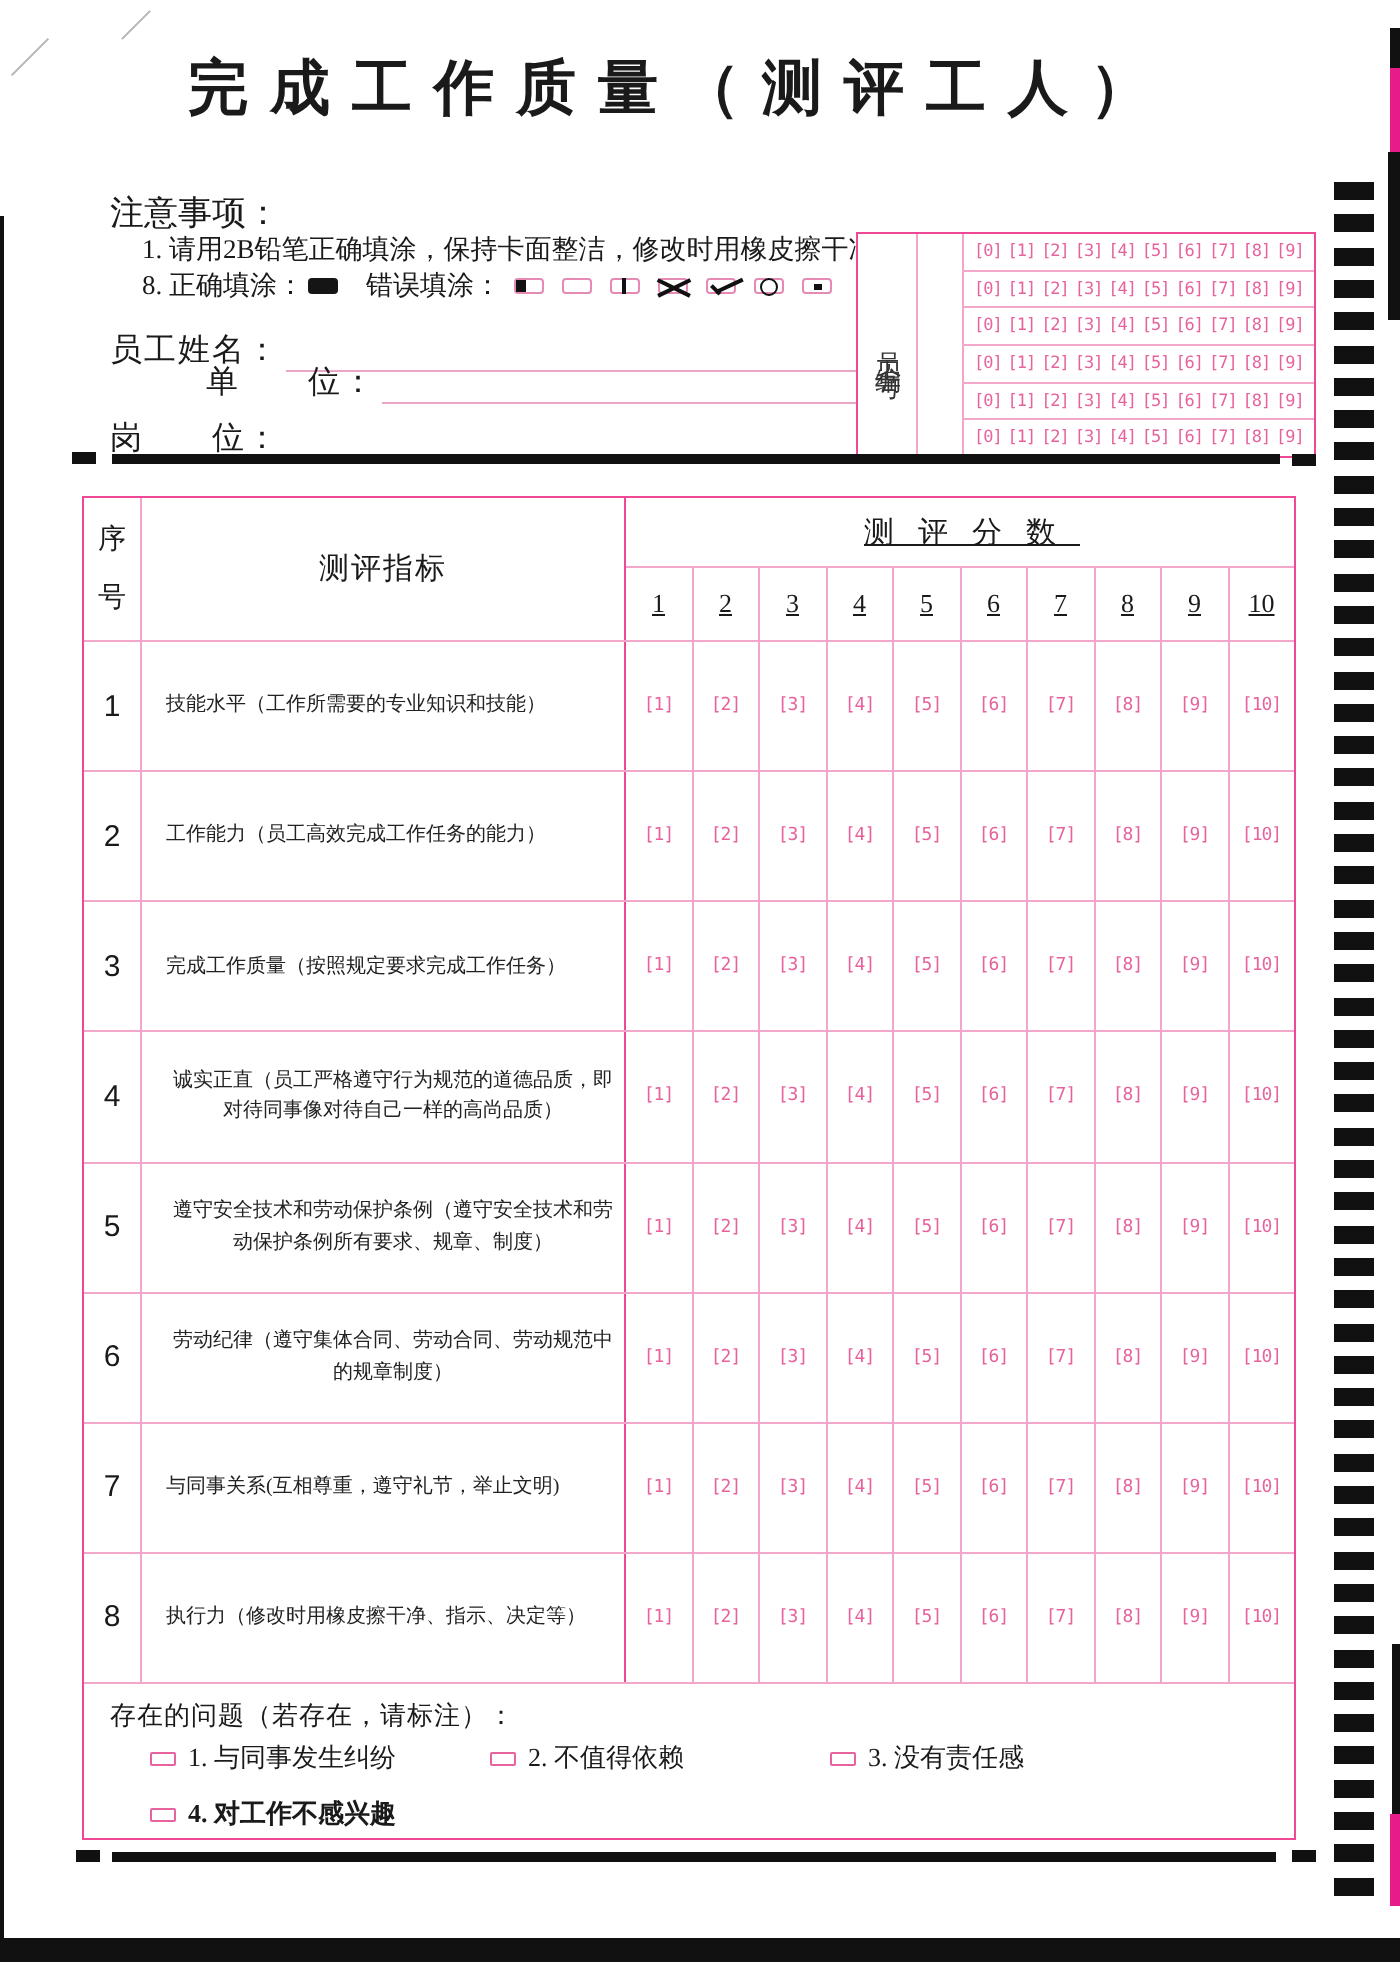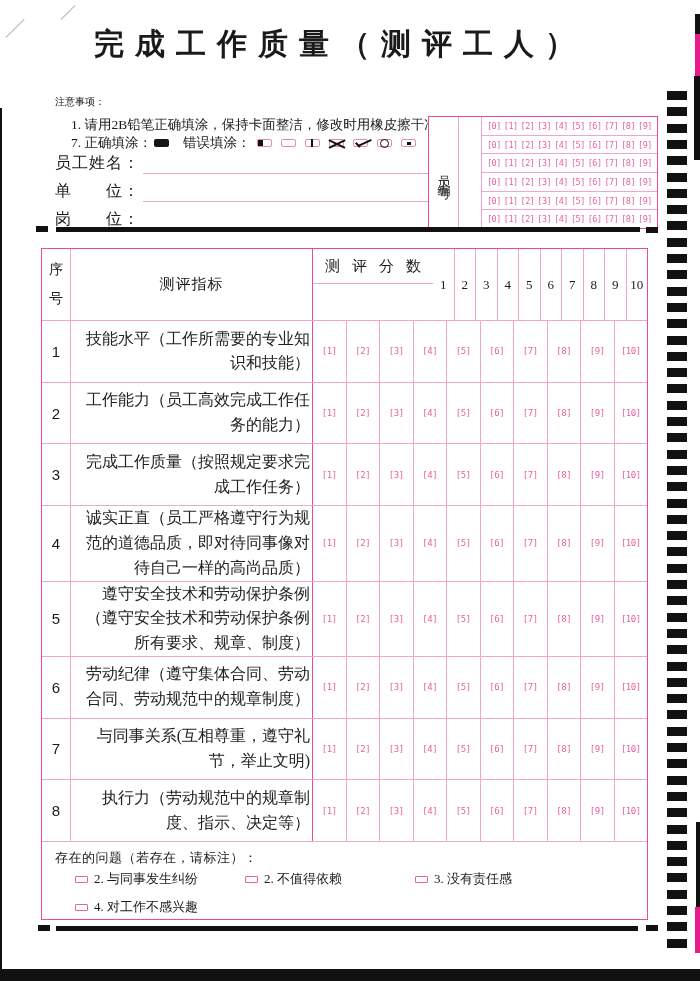--- a/index.html
+++ b/index.html
@@ -17,39 +17,39 @@
   }
   
   .scratch{position:absolute;background:#b5b5b5;height:1px;}
   .s1{width:26px;left:2px;top:28px;transform:rotate(-45deg);}
   .s2{width:20px;left:58px;top:12px;transform:rotate(-45deg);}
 
   h1.title{
     position:absolute;top:24px;left:0;width:680px;text-align:center;
     font-size:30px;font-weight:bold;letter-spacing:11px;white-space:nowrap;
   }
-  .notes-heading{position:absolute;left:55px;top:95px;font-size:10px;}
+  .notes-heading{position:absolute;left:55px;top:95px;font-size:17px;}
   .note1{position:absolute;left:71px;top:116px;font-size:13.5px;}
   .note2{position:absolute;left:71px;top:134px;font-size:13.5px;display:flex;align-items:center;}
   .correct-mark{display:inline-block;width:15px;height:8px;background:#151515;border-radius:2px;margin:0 14px 0 2px;}
   .wl{margin-right:6px;}
   .wrong-marks{display:inline-flex;align-items:center;}
   .wbox{position:relative;display:inline-block;width:15px;height:8px;border:1px solid #e58ab5;border-radius:2px;margin-right:9px;vertical-align:middle;}
   .w-partial-left-fill::before{content:"";position:absolute;left:0;top:0;bottom:0;width:5px;background:#111;}
   .w-center-line::before{content:"";position:absolute;left:50%;margin-left:-1px;width:2px;top:-1px;bottom:-1px;background:#111;}
   .w-cross::before,.w-cross::after{content:"";position:absolute;width:18px;height:1.5px;background:#111;top:3px;left:-2px;}
   .w-cross::before{transform:rotate(26deg);}
   .w-cross::after{transform:rotate(-26deg);}
   .w-check::before{content:"";position:absolute;width:6px;height:1.5px;background:#111;transform:rotate(45deg);left:1px;top:4px;}
   .w-check::after{content:"";position:absolute;width:15px;height:1.5px;background:#111;transform:rotate(-25deg);left:3px;top:2px;}
   .w-circle::before{content:"";position:absolute;width:7px;height:7px;border:1.5px solid #111;border-radius:50%;left:2px;top:-1px;}
   .w-dot::before{content:"";position:absolute;width:4px;height:3px;background:#111;left:5px;top:2px;}
 
   .field-row{position:absolute;left:55px;width:373px;height:24px;display:flex;align-items:flex-end;}
-  .f0{top:150px;text-align:right;}.f1{top:178px;}.f2{top:206px;}
+  .f0{top:162px;text-align:right;}.f1{top:178px;margin-left:48px;}.f2{top:206px;}
   .flabel{font-size:16px;letter-spacing:1px;white-space:pre;}
   .fline{flex:1;border-bottom:1px solid #eba6c7;height:20px;margin-left:3px;}
 
   
   .emp{position:absolute;left:428px;top:116px;width:230px;height:113px;border:1px solid var(--outer);display:flex;background:#fff;}
   .emp-label{width:30px;border-right:1px solid var(--grid);writing-mode:vertical-rl;text-orientation:upright;
     display:flex;align-items:center;justify-content:center;font-size:13px;letter-spacing:4px;color:#333;}
   .emp-blank{width:23px;border-right:1px solid var(--grid);}
   .emp-rows{flex:1;display:flex;flex-direction:column;}
   .emp-row{flex:1;display:flex;align-items:center;justify-content:space-between;padding:0 5px;}
@@ -66,41 +66,41 @@
   .sq-br{left:646px;top:925px;width:12px;height:6px;}
   .bottom-strip{left:0;top:969px;width:700px;height:12px;}
   .left-strip{left:0;top:108px;width:2px;height:861px;}
 
   
   .tablebox{position:absolute;left:41px;top:248px;width:607px;height:672px;border:1px solid var(--outer);display:flex;flex-direction:column;background:#fff;}
   .thead{height:71px;display:flex;flex-shrink:0;}
   .cell{display:flex;align-items:center;justify-content:center;}
   .hno{width:29px;flex-direction:column;justify-content:space-around;font-size:14px;padding:6px 0;border-right:1px solid var(--grid);}
   .hind{width:242px;font-size:15px;border-right:1px solid var(--outer);letter-spacing:1px;}
-  .hscore{flex:1;display:flex;flex-direction:row;}
+  .hscore{flex:1;display:flex;flex-direction:column;text-decoration:underline;}
   .hscore-title{height:35px;display:flex;align-items:center;justify-content:center;font-size:15px;letter-spacing:12px;text-indent:12px;border-bottom:1px solid var(--grid);}
   .hscore-nums{flex:1;display:flex;}
   .hnum-cell{flex:1;display:flex;align-items:center;justify-content:center;font-size:13px;}
   .hnum-cell + .hnum-cell{border-left:1px solid var(--grid);}
 
   .tbody{flex:1;display:flex;flex-direction:column;}
   .trow{flex:1;display:flex;border-top:1px solid var(--grid);}
   .cno{width:29px;font-family:"Liberation Sans","DejaVu Sans",sans-serif;font-size:15px;border-right:1px solid var(--grid);}
-  .cind{width:242px;font-size:16px;line-height:1.55;justify-content:flex-start;text-align:right;padding:0 2px 0 12px;border-right:1px solid var(--outer);color:#222;}
+  .cind{width:242px;font-size:10px;line-height:1.55;justify-content:flex-start;text-align:center;padding:0 2px 0 12px;border-right:1px solid var(--outer);color:#222;}
   .scorecells{flex:1;display:flex;}
   .scell{flex:1;display:flex;align-items:center;justify-content:center;}
   .scell + .scell{border-left:1px solid var(--grid);}
   .scell .bub{font-size:9px;}
 
   
   .problems{height:78px;flex-shrink:0;border-top:1px solid var(--grid);position:relative;font-size:13px;}
   .ptitle{position:absolute;left:13px;top:7px;letter-spacing:0.5px;}
   .prow{position:absolute;left:33px;display:flex;}
   .pr1{top:28px;}
-  .pr2{top:56px;}
+  .pr2{top:56px;font-weight:bold;}
   .pitem{width:170px;display:flex;align-items:center;}
   .pbox{display:inline-block;width:13px;height:7px;border:1px solid var(--bubble);border-radius:1px;margin-right:6px;flex-shrink:0;}
 
   .footer{position:absolute;left:41px;top:941px;width:607px;text-align:center;font-size:14.5px;font-weight:bold;color:#222;letter-spacing:1px;}
 
   
   .tmarks{position:absolute;left:667px;top:0;width:20px;height:981px;}
   .tmark{position:absolute;left:0;width:20px;height:9px;background:#111;}
 
   
@@ -117,21 +117,21 @@
 <div class="sheet">
 
   <div class="scratch s1"></div>
   <div class="scratch s2"></div>
 
   <h1 class="title">完成工作质量（测评工人）</h1>
 
   <div class="notes-heading">注意事项：</div>
   <div class="note1">1. 请用2B铅笔正确填涂，保持卡面整洁，修改时用橡皮擦干净。</div>
   <div class="note2">
-    <span>7. 正确填涂：</span>
+    <span>8. 正确填涂：</span>
     <span class="correct-mark"></span>
     <span class="wl">错误填涂：</span>
     <span class="wrong-marks">
         <span class="wbox w-partial-left-fill"></span>
         <span class="wbox w-empty"></span>
         <span class="wbox w-center-line"></span>
         <span class="wbox w-cross"></span>
         <span class="wbox w-check"></span>
         <span class="wbox w-circle"></span>
         <span class="wbox w-dot"></span>
@@ -505,21 +505,21 @@
             <div class="scell">
               <span class="bub">[9]</span>
             </div>
             <div class="scell">
               <span class="bub">[10]</span>
             </div>
           </div>
         </div>
         <div class="trow">
           <div class="cell cno">8</div>
-          <div class="cell cind">执行力（劳动规范中的规章制度、指示、决定等）</div>
+          <div class="cell cind">执行力（修改时用橡皮擦干净、指示、决定等）</div>
           <div class="scorecells">
             <div class="scell">
               <span class="bub">[1]</span>
             </div>
             <div class="scell">
               <span class="bub">[2]</span>
             </div>
             <div class="scell">
               <span class="bub">[3]</span>
             </div>
@@ -545,21 +545,21 @@
               <span class="bub">[10]</span>
             </div>
           </div>
         </div>
       </div>
     <div class="problems">
       <div class="ptitle">存在的问题（若存在，请标注）：</div>
       <div class="prow pr1">
           <span class="pitem">
             <span class="pbox"></span>
-            <span class="plabel">2. 与同事发生纠纷</span>
+            <span class="plabel">1. 与同事发生纠纷</span>
           </span>
           <span class="pitem">
             <span class="pbox"></span>
             <span class="plabel">2. 不值得依赖</span>
           </span>
           <span class="pitem">
             <span class="pbox"></span>
             <span class="plabel">3. 没有责任感</span>
           </span>
         </div>

